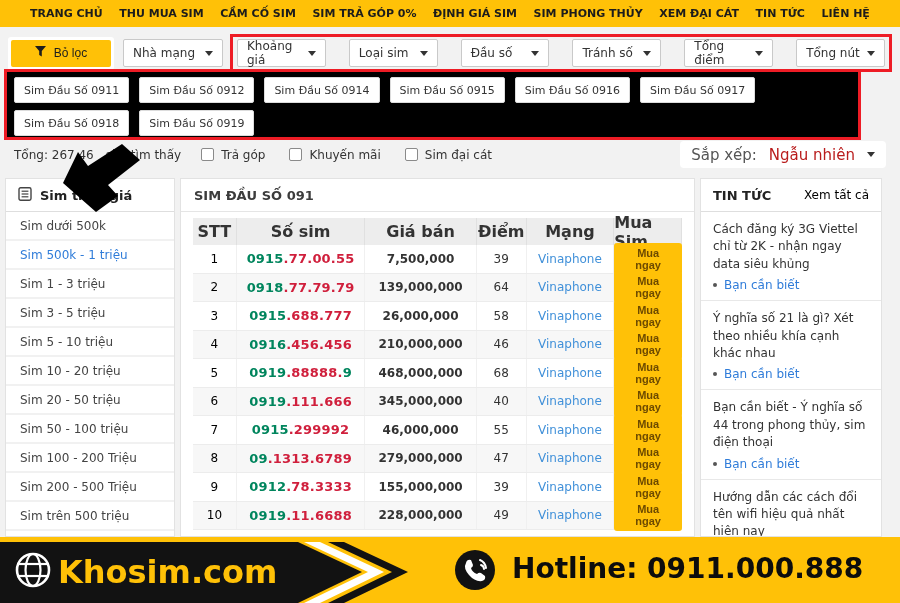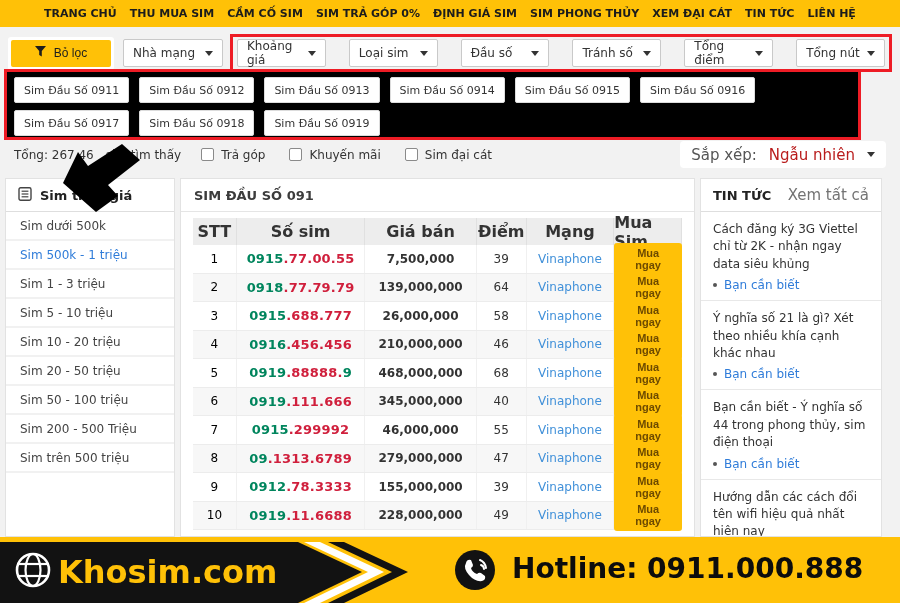--- a/index.html
+++ b/index.html
@@ -2,21 +2,21 @@
 <html><head>
 <meta charset="utf-8">
 <style>
   *{margin:0;padding:0;box-sizing:border-box}
   html,body{background:#fff}
   body{font-family:"DejaVu Sans","Liberation Sans",sans-serif}
   #app{position:relative;width:900px;height:603px;background:#f2f2f2;overflow:hidden}
 
   
   .nav{position:absolute;top:0;left:0;width:900px;height:27px;background:#ffc107;
-       display:flex;align-items:center;justify-content:space-between;padding:0 44px}
+       display:flex;align-items:center;justify-content:space-between;padding:0 30px}
   .nav-item{font-size:11px;font-weight:bold;color:#1c1c1c;cursor:pointer;white-space:nowrap}
 
   
   .filterbar{position:absolute;top:34px;left:8px;right:8px;height:38px;display:flex;align-items:center}
   .clear-wrap{background:#fff;border-radius:3px;padding:3px;}
   .btn-clear{background:#ffc107;height:27px;width:100px;display:flex;align-items:center;justify-content:center;
              gap:8px;font-size:12px;color:#1d1d1d;border:none;border-radius:2px;cursor:pointer}
   .dd{background:#fff;border:1px solid #c9c9c9;height:28px;display:flex;align-items:center;
       justify-content:space-between;padding:0 9px;font-size:12px;color:#333;border-radius:2px;cursor:pointer}
   .caret{width:0;height:0;border-left:4px solid transparent;border-right:4px solid transparent;border-top:5px solid #333}
@@ -68,21 +68,21 @@
   .price{font-weight:bold;color:#333}
   .score{color:#333}
   .network{color:#4090d9;cursor:pointer}
   .buy-btn{background:#ffc107;color:#6d4a00;font-size:11px;font-weight:bold;border:none;border-radius:3px;
            padding:4px 11px;cursor:pointer}
 
   .news{left:700px;width:182px}
   .news-header{height:33px;display:flex;align-items:center;justify-content:space-between;padding:0 12px;
                border-bottom:1px solid #dedede}
   .news-title-lbl{font-size:13px;font-weight:bold;color:#222}
-  .view-all{font-size:15px;color:#737373;cursor:pointer}
+  .view-all{font-size:12px;color:#000000;cursor:pointer}
   .news-item{padding:9px 12px 8px;border-bottom:1px solid #e8e8e8}
   .news-item-title{font-size:12px;color:#333;line-height:1.45;cursor:pointer}
   .news-link{margin-top:5px;font-size:12px;color:#2f7cd9;display:flex;align-items:center;gap:7px;cursor:pointer}
   .bullet{width:4px;height:4px;border-radius:50%;background:#555;flex:none}
 
   
   .footer{position:absolute;left:0;bottom:0;width:900px;height:66px;background:#ffc107}
   .footer svg.bg{position:absolute;left:0;top:0}
   .brand{position:absolute;left:58px;top:16px;font-size:32px;font-weight:bold;color:#ffc107;z-index:2}
   .hotline{position:absolute;left:512px;top:15px;font-size:28px;font-weight:bold;color:#0d0d0d;z-index:2}
@@ -147,21 +147,20 @@
         <div class="dd">
           <span>Tổng nút</span>
           <span class="caret"></span>
         </div>
       </div>
   </div>
 
   <div class="tags-box" id="tags-box">
       <span class="tag">Sim Đầu Số 0911</span>
       <span class="tag">Sim Đầu Số 0912</span>
-      <span class="tag">Sim Đầu Số 0913</span>
       <span class="tag">Sim Đầu Số 0914</span>
       <span class="tag">Sim Đầu Số 0915</span>
       <span class="tag">Sim Đầu Số 0916</span>
       <span class="tag">Sim Đầu Số 0917</span>
       <span class="tag">Sim Đầu Số 0918</span>
       <span class="tag">Sim Đầu Số 0919</span>
     </div>
 
   <div class="totalrow">
     <span class="total-text">
@@ -197,24 +196,26 @@
             <line x1="3.6" y1="7" x2="10.4" y2="7" stroke="#444" stroke-width="1.2"></line>
             <line x1="3.6" y1="9.8" x2="10.4" y2="9.8" stroke="#444" stroke-width="1.2"></line>
           </svg>
       </span>
       <span>Sim theo giá</span>
     </div>
     <div id="side-items">
         <div class="side-item">Sim dưới 500k</div>
         <div class="side-item active">Sim 500k - 1 triệu</div>
         <div class="side-item">Sim 1 - 3 triệu</div>
+        <div class="side-item">Sim 3 - 5 triệu</div>
         <div class="side-item">Sim 5 - 10 triệu</div>
         <div class="side-item">Sim 10 - 20 triệu</div>
         <div class="side-item">Sim 20 - 50 triệu</div>
         <div class="side-item">Sim 50 - 100 triệu</div>
+        <div class="side-item">Sim 100 - 200 Triệu</div>
         <div class="side-item">Sim 200 - 500 Triệu</div>
         <div class="side-item">Sim trên 500 triệu</div>
       </div>
   </div>
 
   <div class="card main">
     <div class="main-title">SIM ĐẦU SỐ 091</div>
     <div class="table">
       <div class="thead" id="thead">
           <div class="td c0">STT</div>

